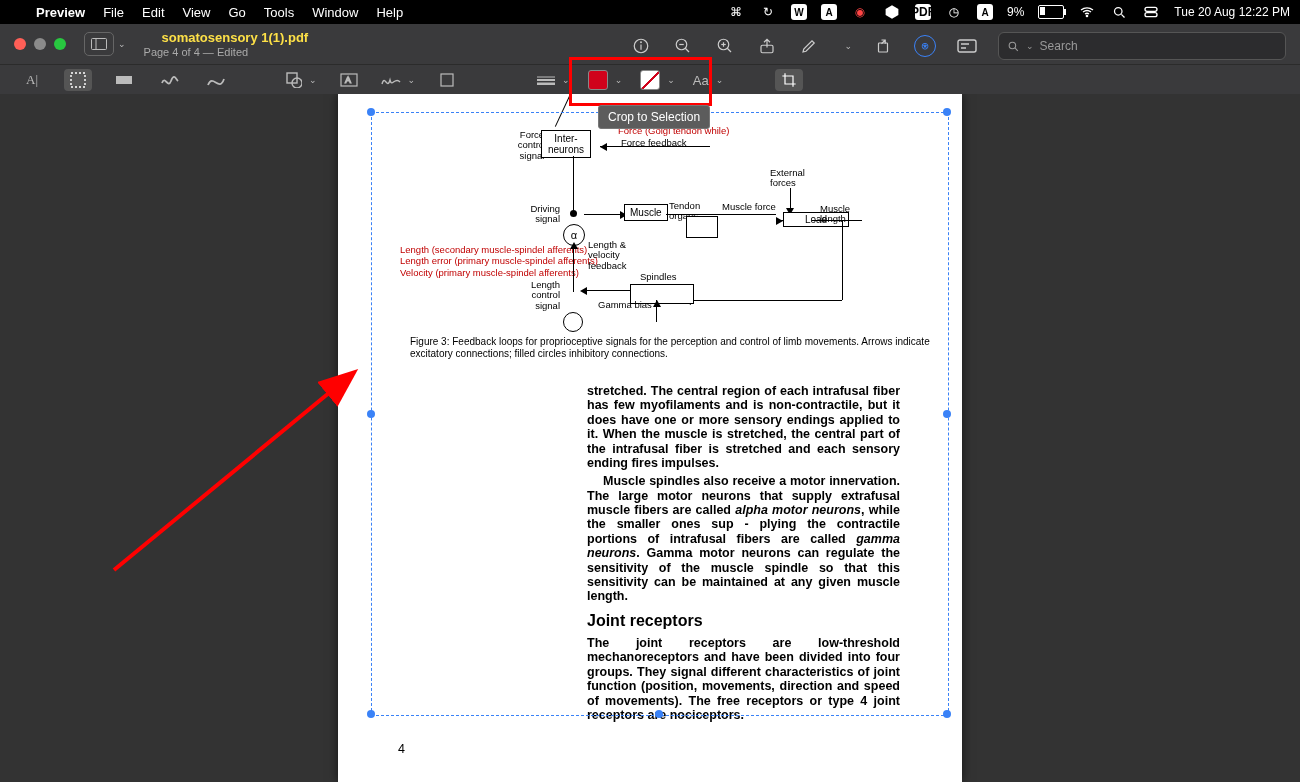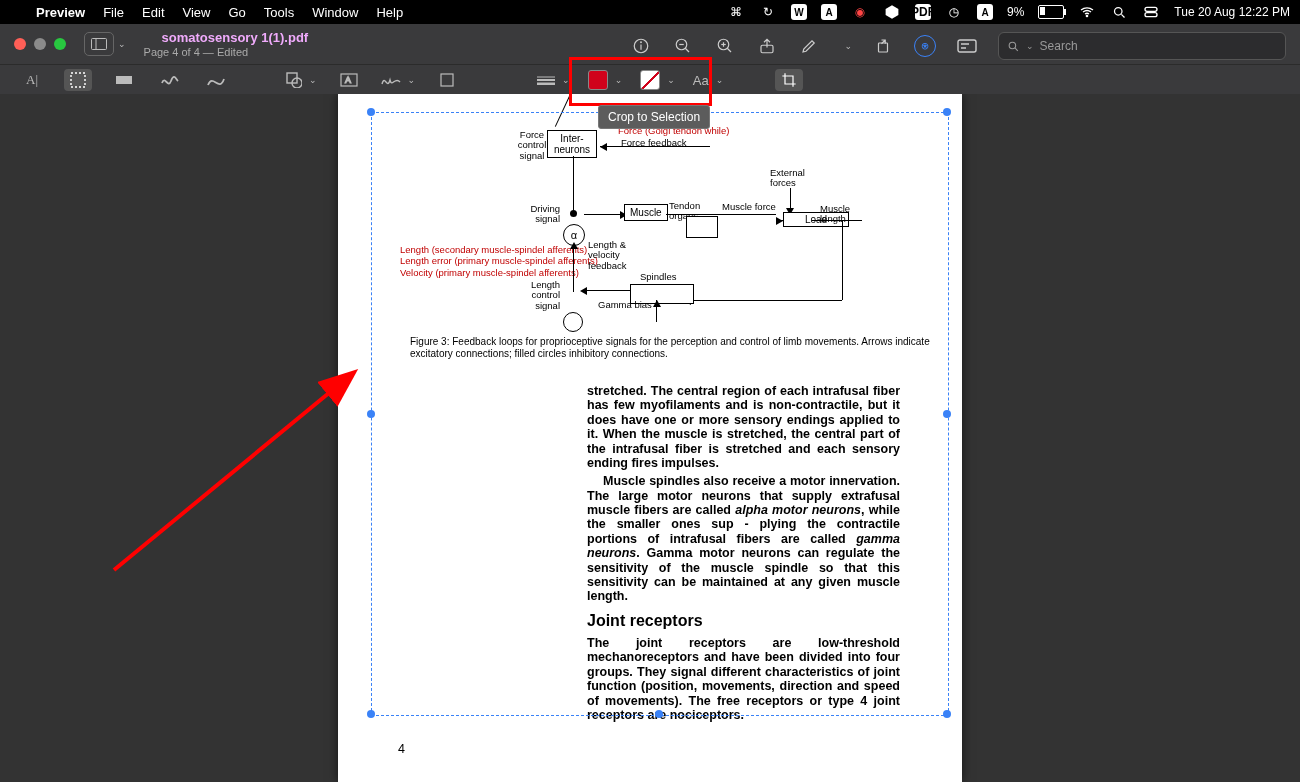--- a/index.html
+++ b/index.html
@@ -14,21 +14,21 @@
   .battery{width:24px;height:12px;border:1px solid #fff;border-radius:2px;position:relative;}
   .battery:after{content:"";position:absolute;right:-3px;top:3px;width:2px;height:6px;background:#fff;}
   .battery .fill{position:absolute;left:1px;top:1px;height:8px;width:5px;background:#fff;}
   
   .titlebar{position:absolute;left:0;top:24px;width:1300px;height:40px;background:#3a3a3c;display:flex;align-items:center;}
   .traffic{display:flex;gap:8px;margin-left:14px;}
   .traffic span{width:12px;height:12px;border-radius:50%;}
   .tl-r{background:#ff5f57;} .tl-y{background:#8b8b8b;} .tl-g{background:#28c840;}
   .sidebtn{margin-left:18px;width:28px;height:22px;border:1px solid #666;border-radius:5px;display:flex;align-items:center;justify-content:center;color:#bbb;font-size:11px;}
   .chev{margin-left:4px;color:#bbb;font-size:9px;}
-  .doc-name{margin-left:18px;color:#f0abfc;font-size:13px;font-weight:600;}
+  .doc-name{margin-left:18px;color:#fde047;font-size:13px;font-weight:600;}
   .doc-sub{color:#aaa;font-size:11px;margin-top:1px;}
   .title-right{position:absolute;right:14px;top:8px;display:flex;align-items:center;gap:20px;color:#ccc;}
   .tbicon{width:22px;height:22px;display:flex;align-items:center;justify-content:center;font-size:15px;}
   .acc-circle{width:20px;height:20px;border:1.5px solid #3a82f7;border-radius:50%;display:flex;align-items:center;justify-content:center;color:#3a82f7;font-size:11px;font-weight:700;}
   .searchbox{width:270px;height:26px;background:#2c2c2e;border:1px solid #555;border-radius:6px;display:flex;align-items:center;gap:6px;padding:0 8px;color:#999;font-size:12px;}
   
   .markupbar{position:absolute;left:0;top:64px;width:1300px;height:30px;background:#3a3a3c;display:flex;align-items:center;gap:18px;padding-left:18px;color:#bbb;font-size:13px;border-top:1px solid #2b2b2b;}
   .mtool{width:28px;height:22px;display:flex;align-items:center;justify-content:center;border-radius:4px;}
   .mtool.sel{background:#555;color:#fff;}
   .mdd{display:flex;align-items:center;gap:3px;}
@@ -275,21 +275,21 @@
 <div class="tooltip">Crop to Selection</div>
 
 <div class="docarea">
   <div class="page">
 
     <div class="diagram">
 
       <div class="line" style="left:182px;top:-10px;width:1px;height:36px;transform:rotate(25deg);transform-origin:top"></div>
 
       <div class="lbl" style="left:122px;top:26px;text-align:center;width:44px">Force<br>control<br>signal</div>
-      <div class="box" style="left:159px;top:26px;width:38px">Inter-<br>neurons</div>
+      <div class="box" style="left:153px;top:26px;width:38px">Inter-<br>neurons</div>
       <div class="lbl red" style="left:230px;top:22px">Force (Golgi tendon while)</div>
       <div class="lbl" style="left:233px;top:34px">Force feedback</div>
       <div class="line" style="left:212px;top:42px;width:110px;height:1px"></div>
       <div class="tri" style="left:212px;top:39px;border-top:4px solid transparent;border-bottom:4px solid transparent;border-right:7px solid #000"></div>
 
       <div class="line" style="left:185px;top:52px;width:1px;height:60px"></div>
       <div class="dot" style="left:182px;top:106px"></div>
 
       <div class="lbl" style="left:128px;top:100px;text-align:right;width:44px">Driving<br>signal</div>
       <div class="acirc" style="left:175px;top:120px">α</div>

